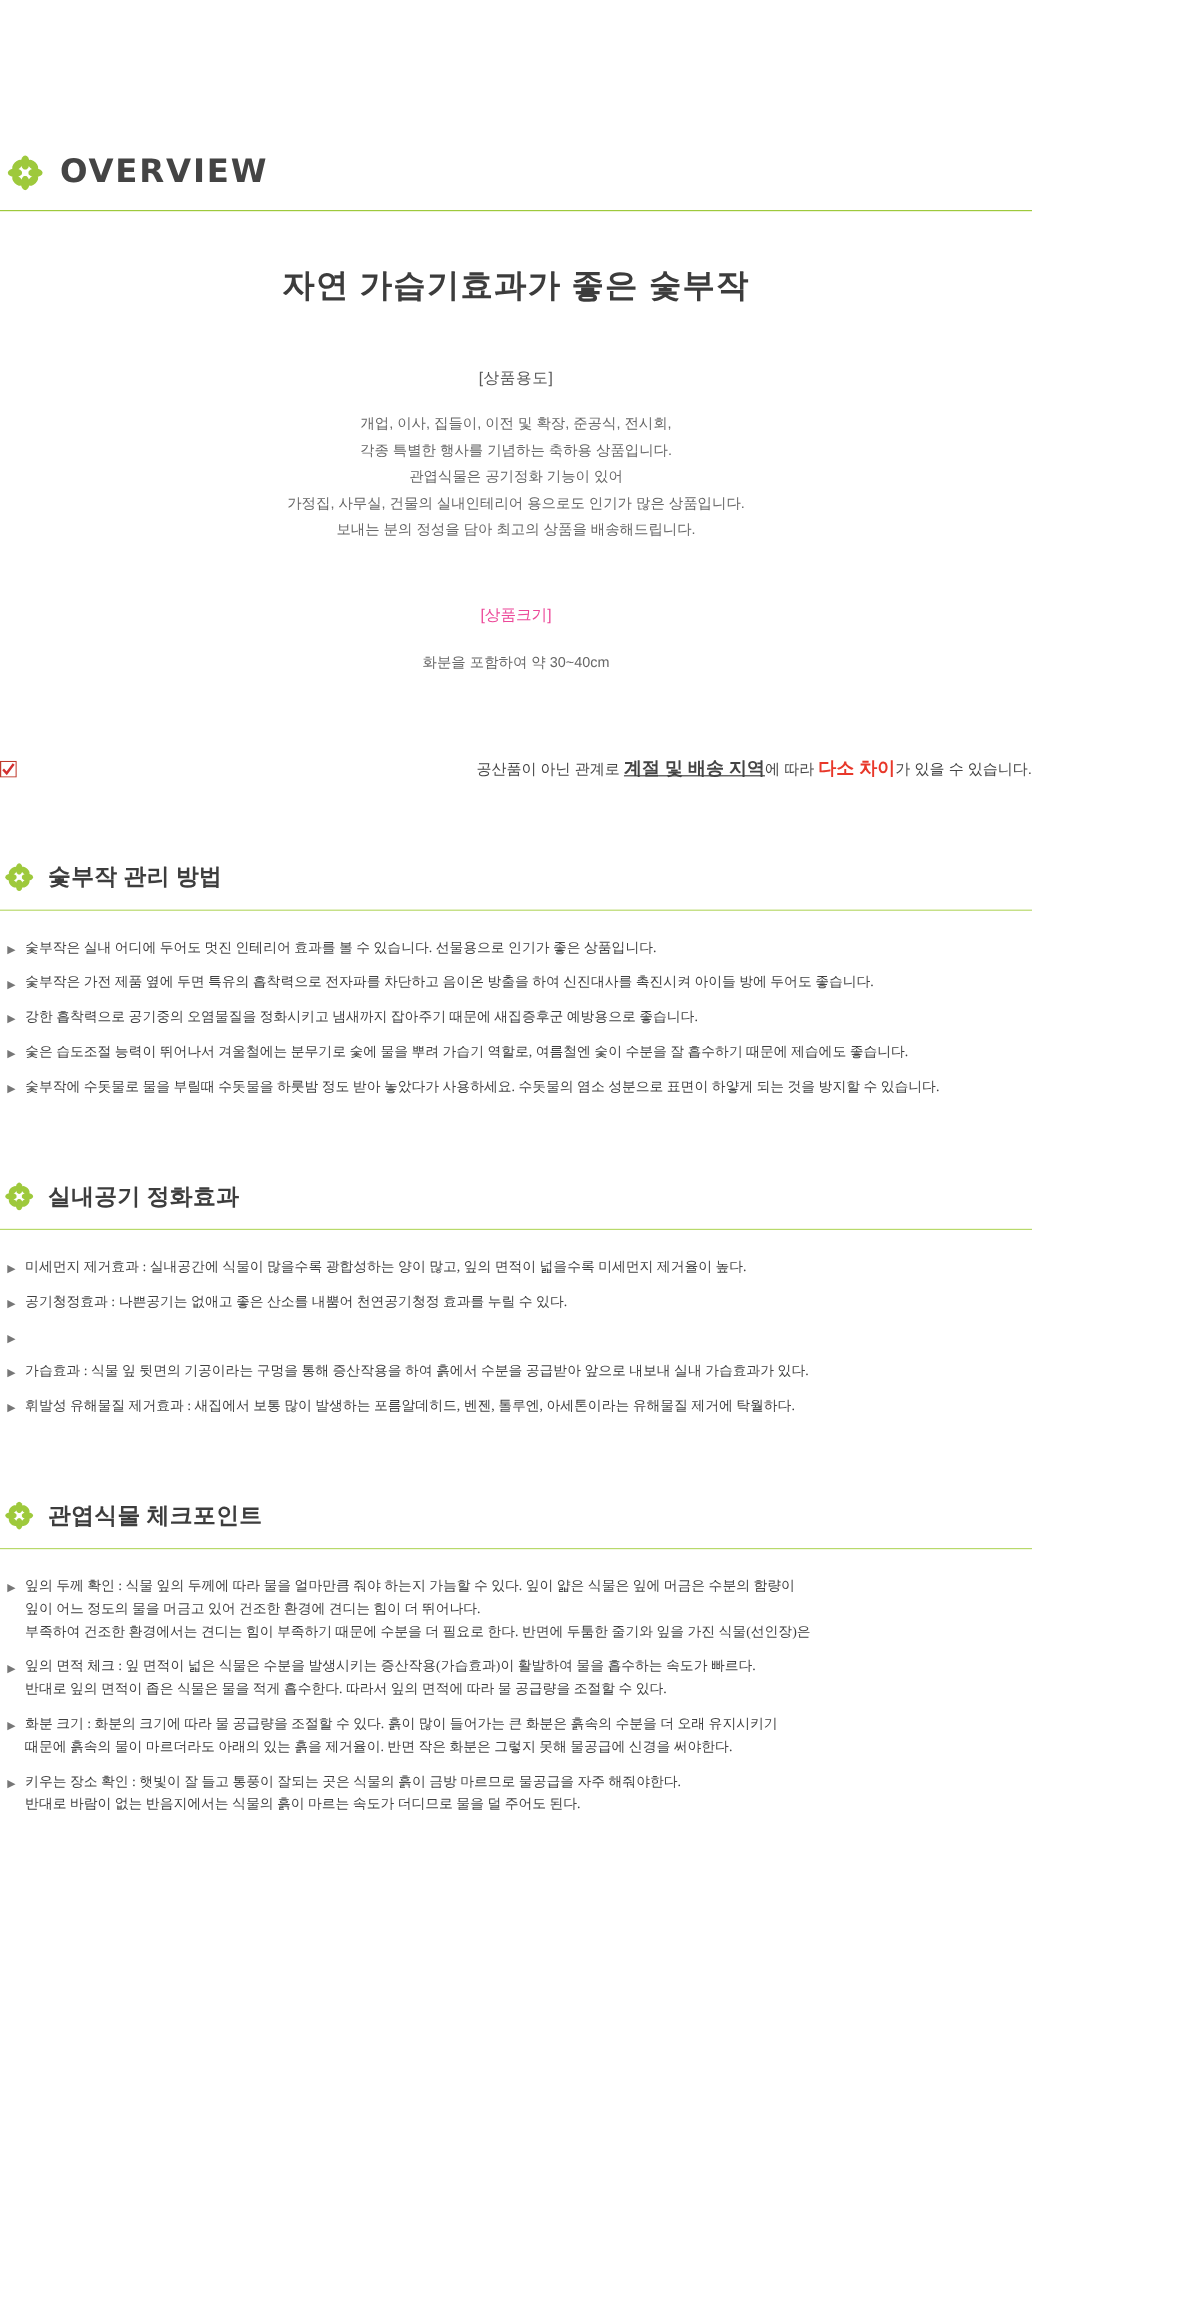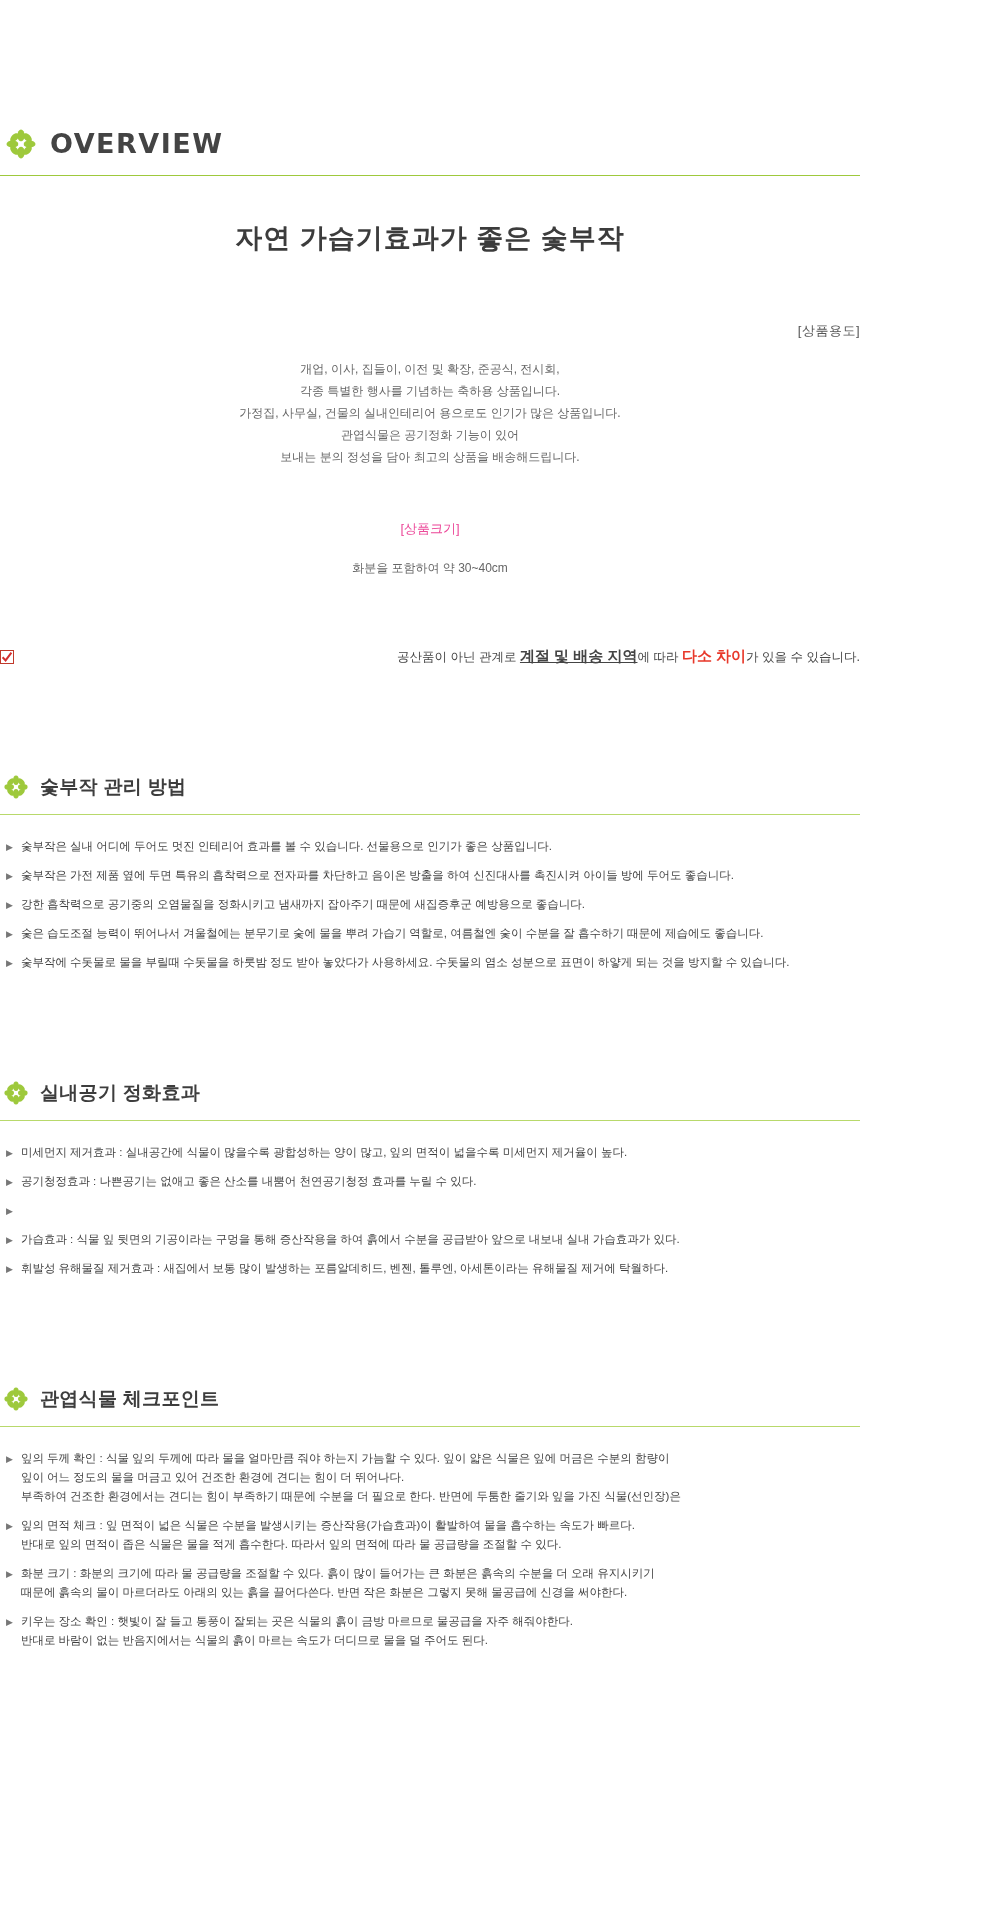--- a/index.html
+++ b/index.html
@@ -61,24 +61,24 @@
   .product-title {
     text-align: center;
     font-size: 27px;
     font-weight: bold;
     letter-spacing: 1px;
     color: #3c3c3c;
     margin-top: 44px;
   }
 
   .section-label {
-    text-align: right;
+    text-align: center;
     font-size: 13px;
     color: #555555;
-    margin-top: 66px;
+    margin-top: 50px;
     letter-spacing: 0.5px;
   }
   .center-lines {
     text-align: center;
     margin-top: 18px;
   }
   .center-lines div {
     font-size: 12px;
     color: #666666;
     line-height: 22px;
@@ -106,21 +106,21 @@
   }
   .check-icon { width: 14px; height: 14px; flex: 0 0 auto; }
   .notice-text {
     font-size: 12.5px;
     color: #444444;
   }
   .notice-text .u { text-decoration: underline; font-weight: bold; font-size: 15px; }
   .notice-text .red { color: #e8382a; font-weight: bold; font-size: 15px; }
 
   
-  .sub-section { margin-top: 108px; }
+  .sub-section { margin-top: 68px; font-family: Liberation Serif, serif; }
   .sub-head {
     display: flex;
     align-items: center;
     gap: 12px;
     padding-left: 4px;
   }
   .sub-title {
     font-size: 19px;
     font-weight: bold;
     color: #3d3d3d;
@@ -180,22 +180,22 @@
       <span class="overview-title">OVERVIEW</span>
     </div>
     <hr class="rule">
 
     <div class="product-title">자연 가습기효과가 좋은 숯부작</div>
 
     <div class="section-label">[상품용도]</div>
     <div class="center-lines">
       <div>개업, 이사, 집들이, 이전 및 확장, 준공식, 전시회,</div>
       <div>각종 특별한 행사를 기념하는 축하용 상품입니다.</div>
+      <div>관엽식물은 공기정화 기능이 있어</div>
       <div>가정집, 사무실, 건물의 실내인테리어 용으로도 인기가 많은 상품입니다.</div>
-      <div>관엽식물은 공기정화 기능이 있어</div>
       <div>보내는 분의 정성을 담아 최고의 상품을 배송해드립니다.</div>
     </div>
 
     <div class="size-label">[상품크기]</div>
     <div class="size-value">화분을 포함하여 약 30~40cm</div>
 
     <div class="notice">
       <span class="check-icon">
         <svg width="14" height="14" viewBox="0 0 14 14" aria-hidden="true">
           <rect x="0.5" y="0.5" width="13" height="13" fill="#ffffff" stroke="#c0392b" stroke-width="1"></rect>
@@ -330,21 +330,21 @@
           <span class="btext">
             <span class="l2">잎의 면적 체크 : 잎 면적이 넓은 식물은 수분을 발생시키는 증산작용(가습효과)이 활발하여 물을 흡수하는 속도가 빠르다.</span>
             <span class="l2">반대로 잎의 면적이 좁은 식물은 물을 적게 흡수한다. 따라서 잎의 면적에 따라 물 공급량을 조절할 수 있다.</span>
           </span>
         </div>
 
         <div class="bullet">
           <span class="tri">▶</span>
           <span class="btext">
             <span class="l2">화분 크기 : 화분의 크기에 따라 물 공급량을 조절할 수 있다. 흙이 많이 들어가는 큰 화분은 흙속의 수분을 더 오래 유지시키기</span>
-            <span class="l2">때문에 흙속의 물이 마르더라도 아래의 있는 흙을 끌어다쓴다. 반면 작은 화분은 그렇지 못해 물공급에 신경을 써야한다.</span>
+            <span class="l2">때문에 흙속의 물이 마르더라도 아래의 있는 흙을 제거율이. 반면 작은 화분은 그렇지 못해 물공급에 신경을 써야한다.</span>
           </span>
         </div>
 
         <div class="bullet">
           <span class="tri">▶</span>
           <span class="btext">
             <span class="l2">키우는 장소 확인 : 햇빛이 잘 들고 통풍이 잘되는 곳은 식물의 흙이 금방 마르므로 물공급을 자주 해줘야한다.</span>
             <span class="l2">반대로 바람이 없는 반음지에서는 식물의 흙이 마르는 속도가 더디므로 물을 덜 주어도 된다.</span>
           </span>
         </div>

